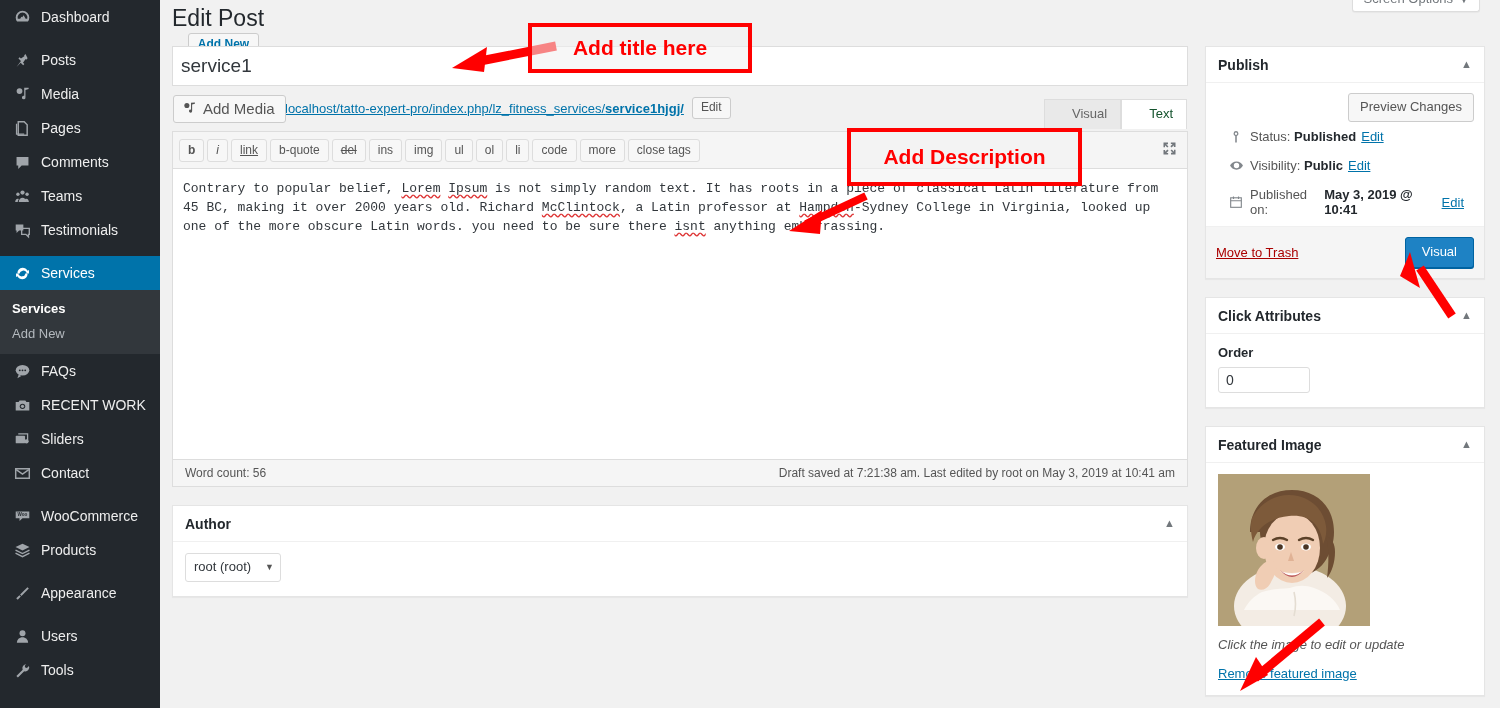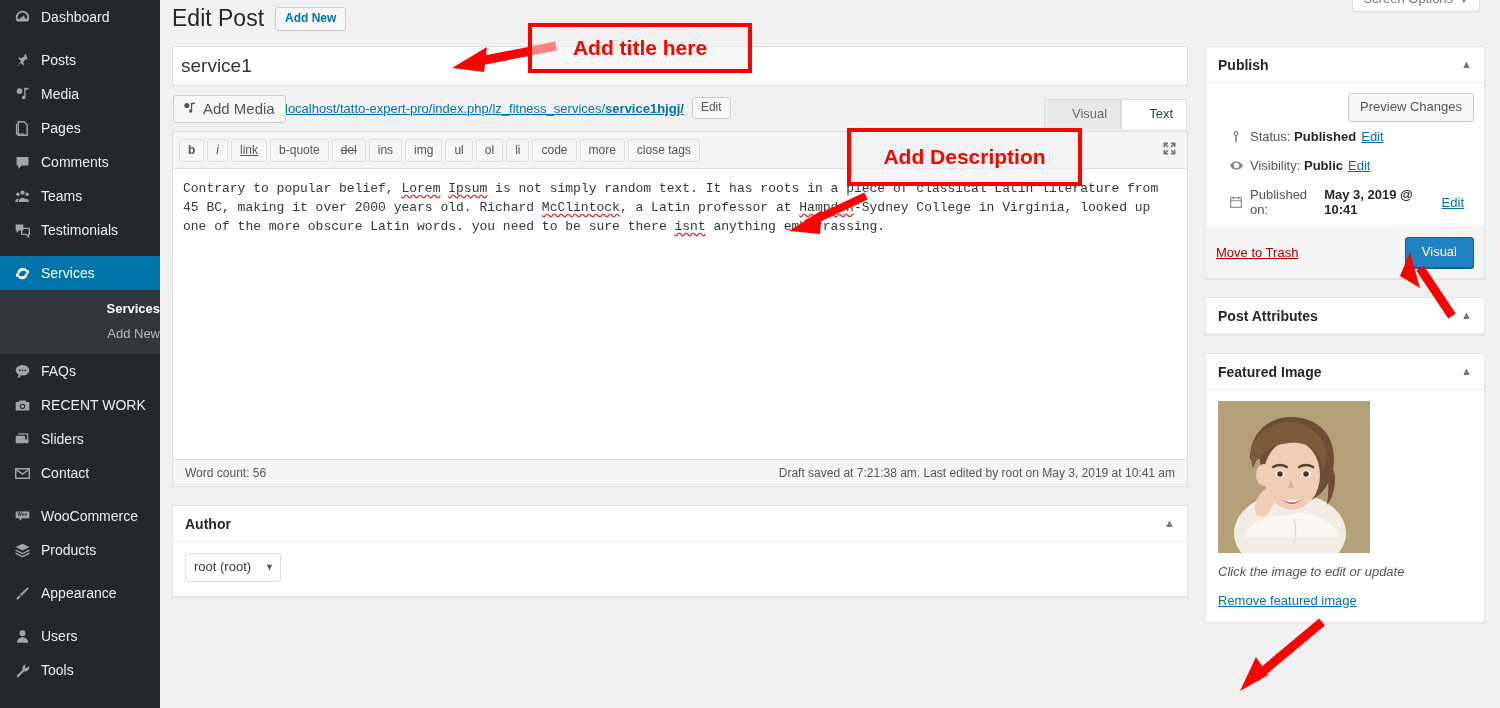--- a/index.html
+++ b/index.html
@@ -13,21 +13,20 @@
     overflow: hidden;
     position: relative;
   }
 
   
   #adminmenu {
     position: absolute; left: 0; top: 0;
     width: 160px; height: 708px;
     background: #23282d;
     color: #eee;
-    text-align: right;
   }
   .menu-item {
     display: flex; align-items: center;
     height: 34px;
     padding: 0 0 0 12px;
     color: #eee;
     font-size: 14px;
     cursor: pointer;
     position: relative;
   }
@@ -101,21 +100,21 @@
   #screen-options .so-arrow {
     display: inline-block;
     margin-left: 6px;
     font-size: 10px;
     color: #72777c;
   }
 
   
   #page-head {
     position: absolute; left: 12px; top: 4px;
-    display: flex; align-items: center;
+    display: flex; align-items: center; flex-direction: column;
   }
   #page-head h1 {
     margin: 0;
     font-size: 23px;
     font-weight: 400;
     color: #23282d;
     line-height: 29px;
   }
   .page-title-action {
     margin-left: 11px;
@@ -763,22 +762,26 @@
         </div>
       </div>
       <div id="major-publishing-actions">
         <span class="trash-link">Move to Trash</span>
         <span class="button-primary">Visual</span>
       </div>
     </div>
 
     <div class="side-box">
       <div class="postbox-header">
-        <h2>Post Attributes</h2>
+        <h2>Click Attributes</h2>
         <span class="toggle-indicator">▲</span>
+      </div>
+      <div class="postbox-inside">
+        <label class="order-label">Order</label>
+        <input id="order-input" type="text" value="0" style="">
       </div>
     </div>
 
     <div class="side-box">
       <div class="postbox-header">
         <h2>Featured Image</h2>
         <span class="toggle-indicator">▲</span>
       </div>
       <div class="postbox-inside">
         <div id="featured-thumb">

